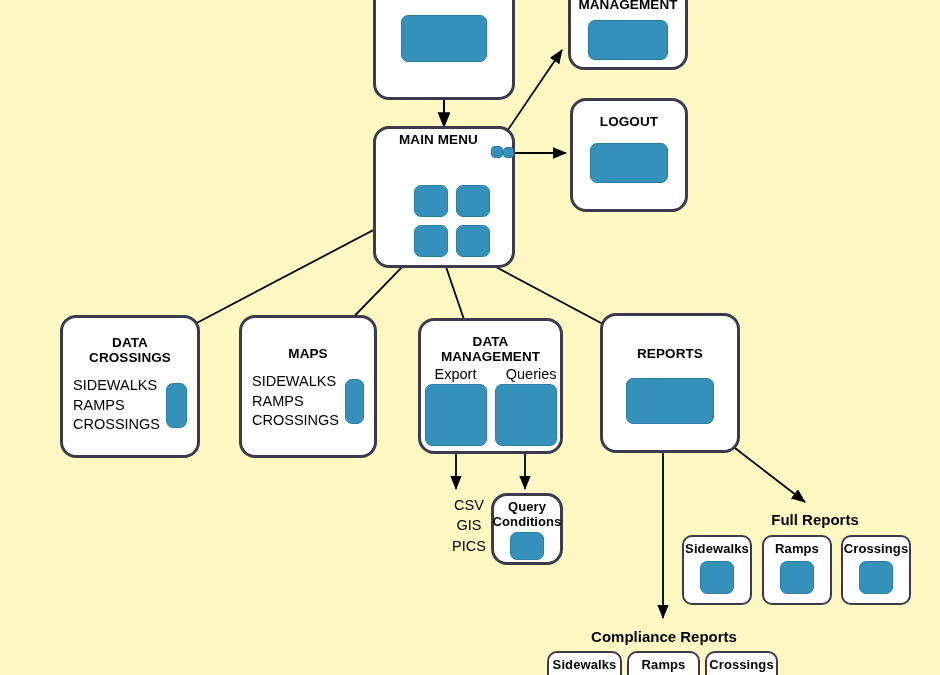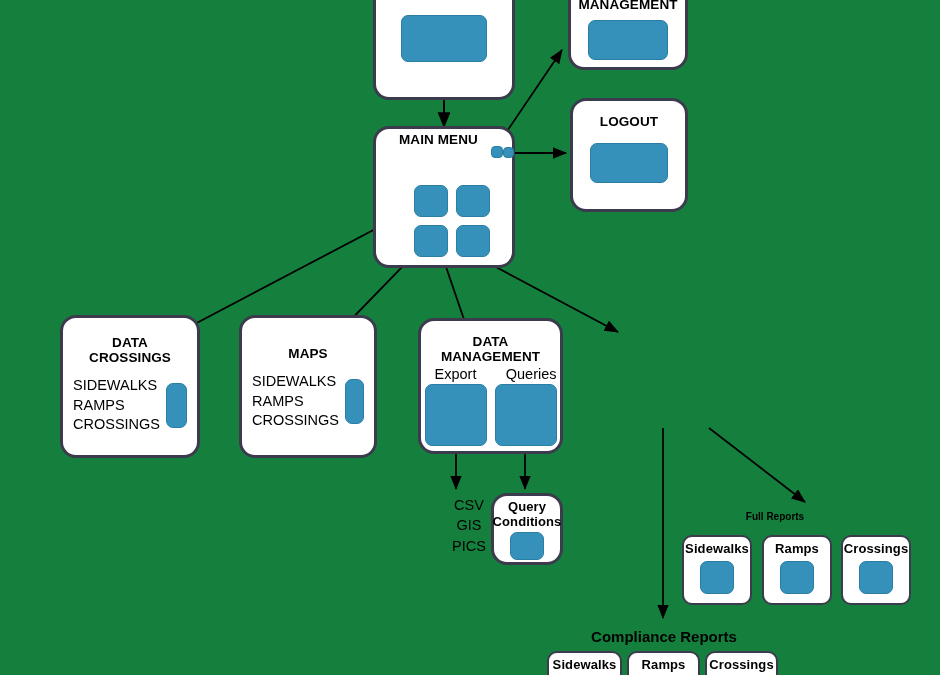--- a/index.html
+++ b/index.html
@@ -7,21 +7,21 @@
     padding: 0;
     background: #ffffff;
   }
   body {
     font-family: "Liberation Sans", sans-serif;
   }
   #canvas {
     position: relative;
     width: 940px;
     height: 675px;
-    background: #15803d;
+    background: #fef9c3;
     overflow: hidden;
     text-decoration: underline;
   }
   svg.edges {
     position: absolute;
     left: 0;
     top: 0;
     width: 940px;
     height: 675px;
     pointer-events: none;
@@ -184,36 +184,40 @@
         <div class="sub-head">Export</div>
         <div class="tile" style="width:60px; height:60px; margin-top:2px;"></div>
       </div>
       <div style="display:flex; flex-direction:column; align-items:flex-end;">
         <div class="sub-head">Queries</div>
         <div class="tile" style="width:60px; height:60px; margin-top:2px;"></div>
       </div>
     </div>
   </div>
 
+  <div class="node" style="left:600px; top:313px; width:140px; height:140px;">
+    <div class="node-title" style="font-size:13.5px; margin-top:30px;">REPORTS</div>
+    <div class="tile" style="width:86px; height:44px; margin-top:17px;"></div>
+  </div>
 
   <div class="plain-label" style="left:428px; top:495px; width:82px;">
     <div>CSV</div>
     <div>GIS</div>
     <div>PICS</div>
   </div>
 
   <div class="node" style="left:491px; top:493px; width:72px; height:72px;">
     <div class="node-title" style="font-size:13px; margin-top:4px;">
       <div>Query</div>
       <div>Conditions</div>
     </div>
     <div class="tile" style="width:32px; height:26px; margin-top:3px;"></div>
   </div>
 
-  <div class="free-label" style="left:660px; top:511px; width:230px; font-size:10px;">Full Reports</div>
+  <div class="free-label" style="left:700px; top:511px; width:230px; font-size:15px;">Full Reports</div>
 
   <div class="node small" style="left:682px; top:535px; width:70px; height:70px;">
     <div class="node-title" style="font-size:13px; margin-top:5px;">Sidewalks</div>
     <div class="tile" style="width:32px; height:31px; margin-top:4px;"></div>
   </div>
 
   <div class="node small" style="left:762px; top:535px; width:70px; height:70px;">
     <div class="node-title" style="font-size:13px; margin-top:5px;">Ramps</div>
     <div class="tile" style="width:32px; height:31px; margin-top:4px;"></div>
   </div>

